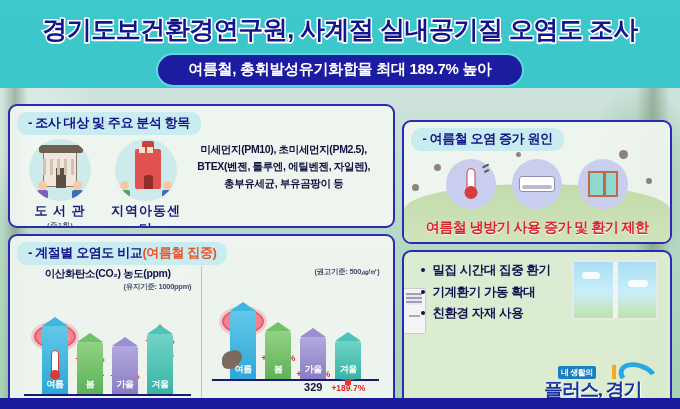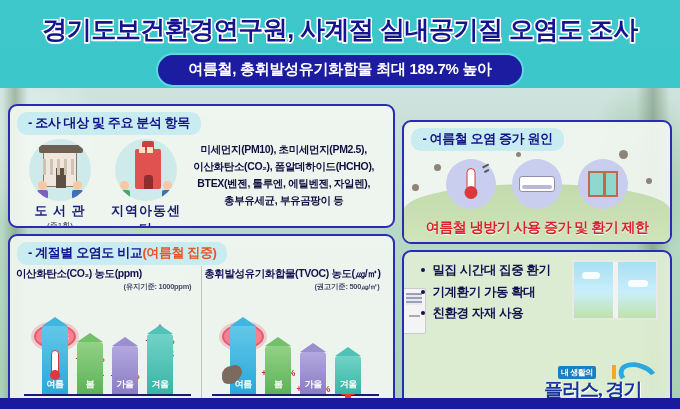--- a/index.html
+++ b/index.html
@@ -168,21 +168,21 @@
     padding: 2px 4px 0 0;
   }
   .analytes div { white-space: nowrap; }
 
   
   .p-charts { flex: 1; }
   .charts-row { display: flex; height: calc(100% - 22px); padding: 1px 4px 4px; }
   .chart { flex: 1; position: relative; padding: 0 2px; }
   .chart + .chart { border-left: 1px solid #bcc8bc; }
   .chart-title {
-    font-size: 10.5px; font-weight: bold;
+    text-align: center; font-size: 10.5px; font-weight: bold;
     color: #121250; letter-spacing: -0.4px; margin-top: 1px; white-space: nowrap;
   }
   .chart-std {
     text-align: right; font-size: 7.5px; color: #4a4a6a; font-weight: bold;
     margin: 1px 8px 0 0; letter-spacing: -0.3px;
   }
   .bars {
     position: relative;
     height: 104px;
     display: flex; align-items: flex-end; justify-content: center; gap: 9px;
@@ -424,21 +424,20 @@
                     <div class="bd" style="background:#3f6fb5;"></div>
                   </div>
               </div>
               <div class="icon-label">지역아동센터</div>
               <div class="icon-sub">(주1회)</div>
             </div>
           </div>
 
           <div class="analytes">
             <div>미세먼지(PM10), 초미세먼지(PM2.5),</div>
-            <div>이산화탄소(CO₂), 폼알데하이드(HCHO),</div>
             <div>BTEX(벤젠, 톨루엔, 에틸벤젠, 자일렌),</div>
             <div>총부유세균, 부유곰팡이 등</div>
           </div>
         </div>
       </div>
 
       <div class="panel p-charts">
         <div class="panel-head">
           <span>- 계절별 오염도 비교</span><span class="head-accent">(여름철 집중)</span>
         </div>
@@ -482,21 +481,20 @@
                 <div class="bar-value" style="top:14px;">1,443</div>
                 <div class="bar c-winter" style="height:60px;">
                   <div class="bar-season">겨울</div>
                 </div>
               </div>
 
             </div>
           </div>
 
           <div class="chart">
-            <div class="chart-title">총휘발성유기화합물(TVOC) 농도(㎍/㎥)</div>
             <div class="chart-std">(권고기준: 500㎍/㎥)</div>
             <div class="bars">
 
               <div class="bar-wrap">
                 <div class="burst" style="top:-2px;">872</div>
                 <div class="bar c-summer" style="height:68px;">
                   <div class="mold-blob"></div>
                   <div class="bar-season">여름</div>
                 </div>
               </div>

